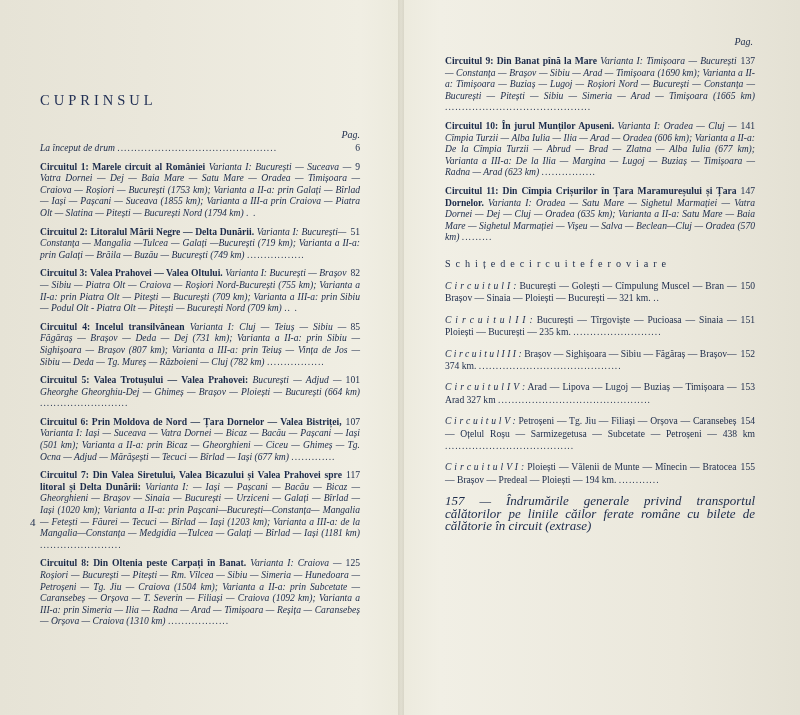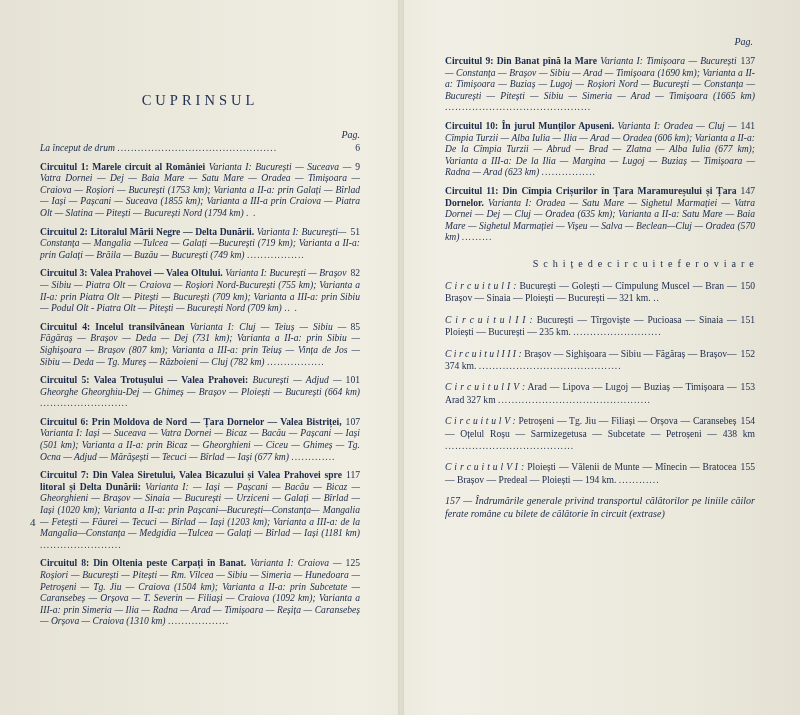--- a/index.html
+++ b/index.html
@@ -31,21 +31,21 @@
   .col {
     position: absolute;
     top: 0;
     height: 554px;
     box-sizing: border-box;
   }
   .col-left { left: 0; width: 400px; padding: 0 40px 0 40px; }
   .col-right { left: 400px; width: 400px; padding: 0 45px 0 45px; }
 
   .heading {
-    text-align: center;
+    text-align: left;
     font-size: 14.5px;
     letter-spacing: 4px;
     margin-top: 92px;
     margin-bottom: 20px;
     color: #223055;
   }
   .pag {
     text-align: right;
     font-size: 10px;
     font-style: italic;
@@ -75,41 +75,41 @@
   .entry .pageno {
     float: right;
     font-style: normal;
     font-weight: normal;
     margin-left: 4px;
   }
   .dots {
     letter-spacing: 1px;
   }
   .subheading {
-    text-align: right;
+    text-align: left;
     font-size: 10.2px;
     line-height: 13px;
     margin: 14px 0 10px 0;
     letter-spacing: 1.2px;
   }
   .sch {
     font-size: 9.6px;
     line-height: 12.4px;
     margin-bottom: 9px;
     text-align: justify;
   }
   .sch .lead {
     font-style: italic;
   }
   .sch .pageno {
     float: right;
     margin-left: 4px;
   }
   .note {
-    font-size: 10px;
+    font-size: 13px;
     line-height: 12.4px;
     font-style: italic;
     margin-bottom: 5px;
     text-align: justify;
   }
   .folio {
     position: absolute;
     left: 30px;
     bottom: 26px;
     font-size: 11px;

